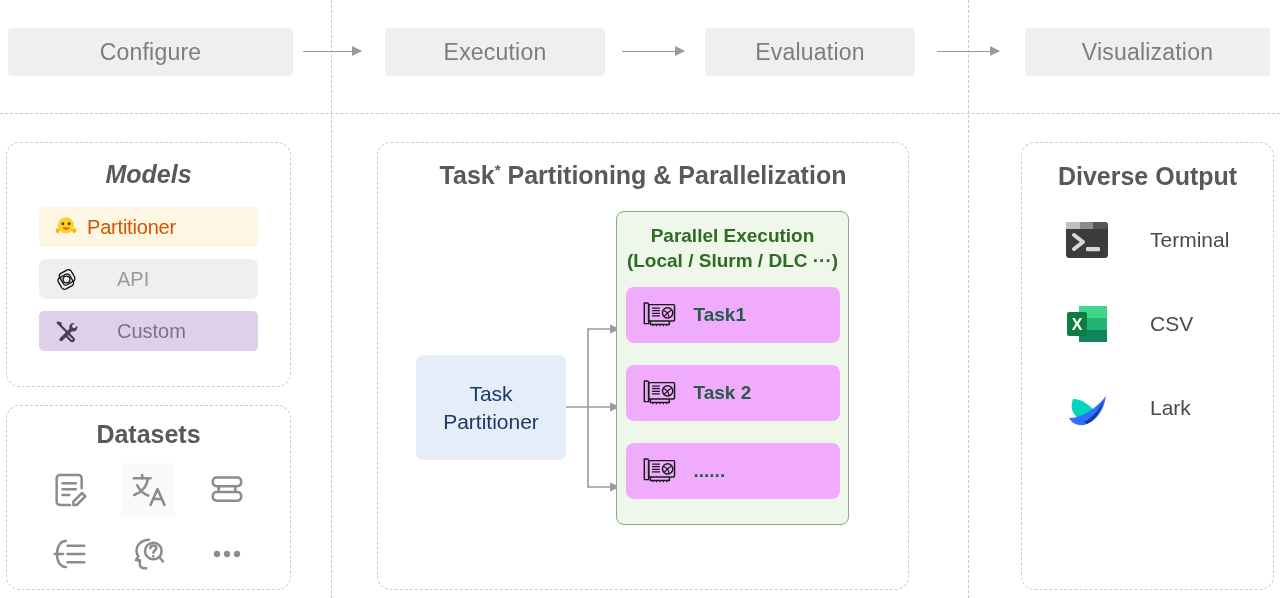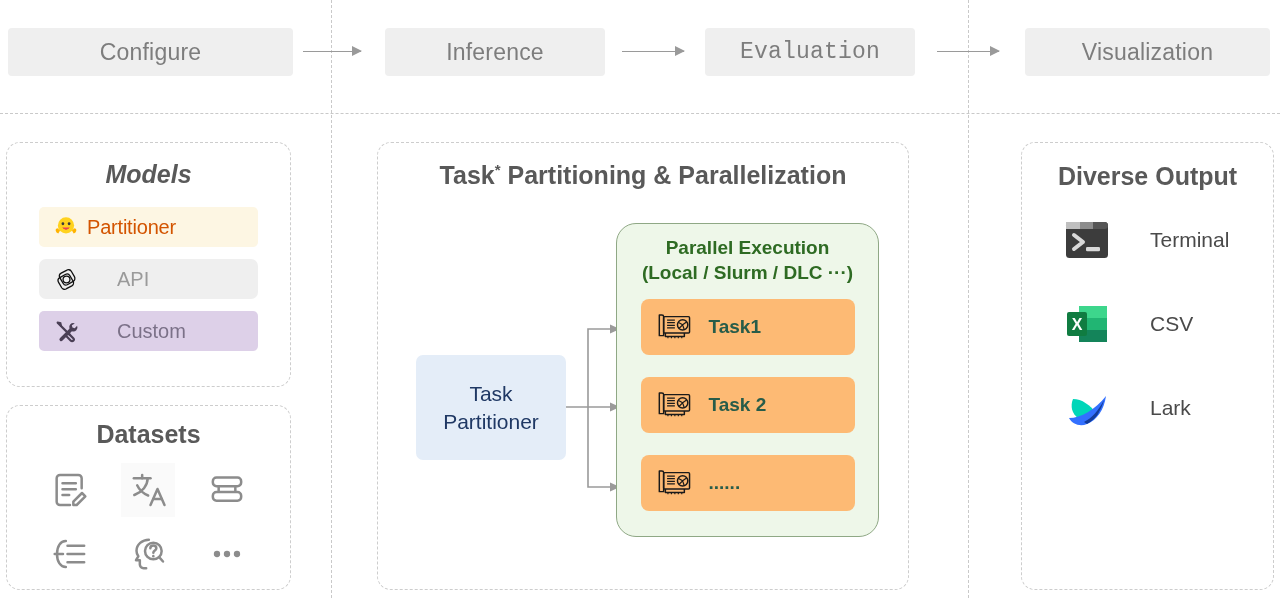--- a/index.html
+++ b/index.html
@@ -92,33 +92,33 @@
   #partitioner {
     position: absolute; left: 38px; top: 212px;
     width: 150px; height: 105px;
     background: #e4edf8; border-radius: 7px;
     display: flex; flex-direction: column;
     align-items: center; justify-content: center;
     color: #1f3864; font-size: 21px; line-height: 1.32;
   }
 
   #exec-box {
-    position: absolute; left: 238px; top: 80px;
-    width: 263px; height: 314px;
+    position: absolute; left: 238px; top: 68px;
+    width: 233px; height: 314px;
     background: #eef7e9;
     border: 1.6px solid #8fa885;
-    border-radius: 20px;
+    border-radius: 8px;
   }
   #exec-title {
     text-align: center; color: #2e6b23; font-weight: bold;
     font-size: 19px; line-height: 1.32; margin-top: 11px;
   }
   .task-card {
     margin: 8px auto; width: 214px; height: 56px;
-    background: #fdba74; border-radius: 8px;
+    background: #f0abfc; border-radius: 8px;
     display: flex; align-items: center; padding-left: 14px; gap: 16px;
   }
   #task-1 { margin-top: 14px; }
   #task-2 { margin-top: 22px; }
   #task-3 { margin-top: 22px; }
   .task-label { font-size: 19px; font-weight: bold; color: #275c49; }
   .gpu-ico { width: 38px; height: 30px; }
 
   
   #connectors { position: absolute; left: 0; top: 0; width: 532px; height: 448px; pointer-events: none; }
@@ -146,23 +146,23 @@
 
   <div class="v-divider" id="vdiv-1" style="left: 331px;"></div>
   <div class="v-divider" id="vdiv-2" style="left: 968px;"></div>
   <div class="h-divider" id="hdiv" style="top: 113px;"></div>
 
   <div class="stage-row" id="stage-row">
       <div class="stage-box" style="left: 8px; width: 285px;">
         <span class="stage-label">Configure</span>
       </div>
       <div class="stage-box" style="left: 385px; width: 220px;">
-        <span class="stage-label">Inference</span>
-      </div>
-      <div class="stage-box" style="left: 705px; width: 210px; font-family: Liberation Mono, monospace;">
+        <span class="stage-label">Execution</span>
+      </div>
+      <div class="stage-box" style="left: 705px; width: 210px;">
         <span class="stage-label">Evaluation</span>
       </div>
       <div class="stage-box" style="left: 1025px; width: 245px;">
         <span class="stage-label">Visualization</span>
       </div>
       <div class="arrow-wrap" style="left: 303px; width: 58px;">
         <div class="arrow-line"></div>
         <div class="arrow-head"></div>
       </div>
       <div class="arrow-wrap" style="left: 622px; width: 62px;">

